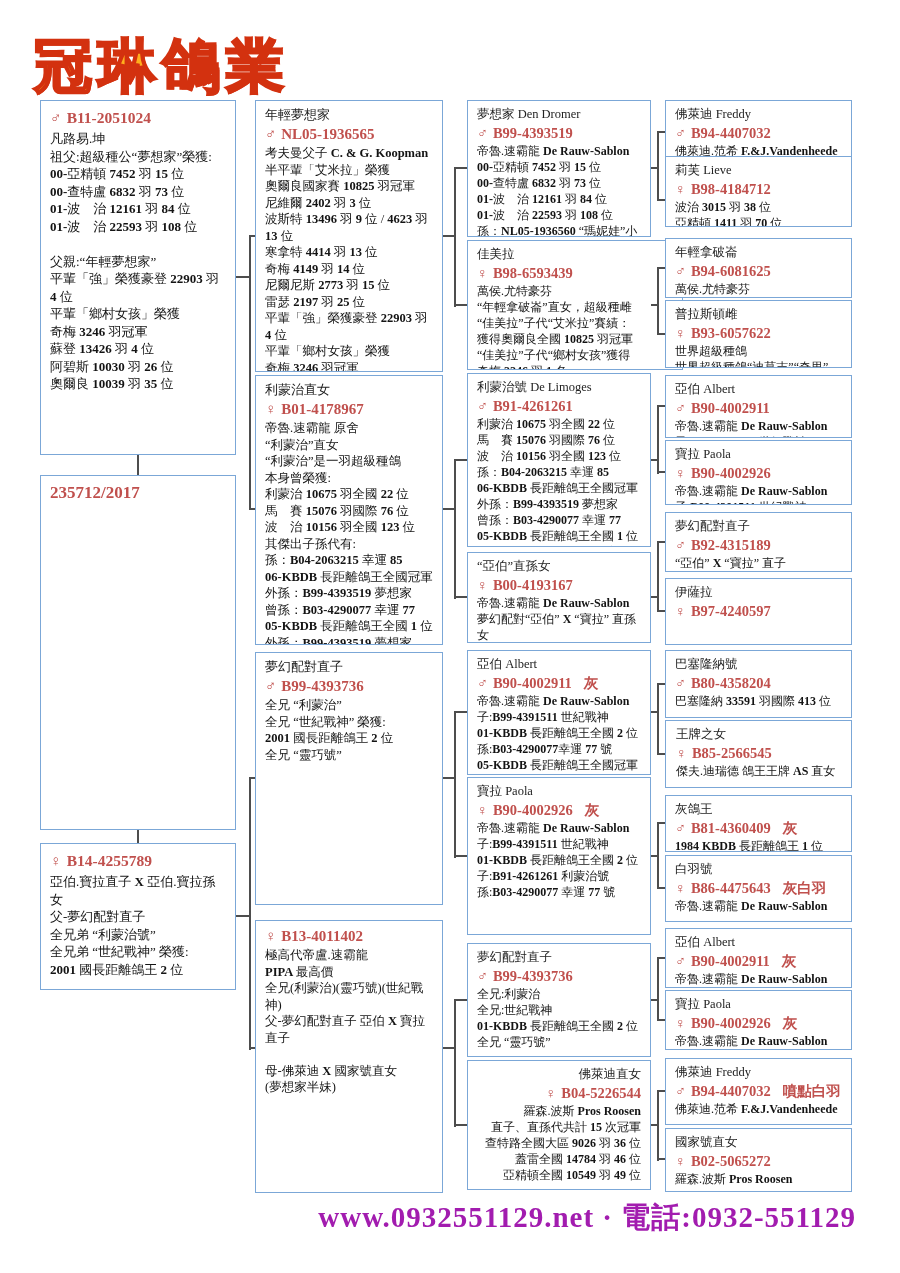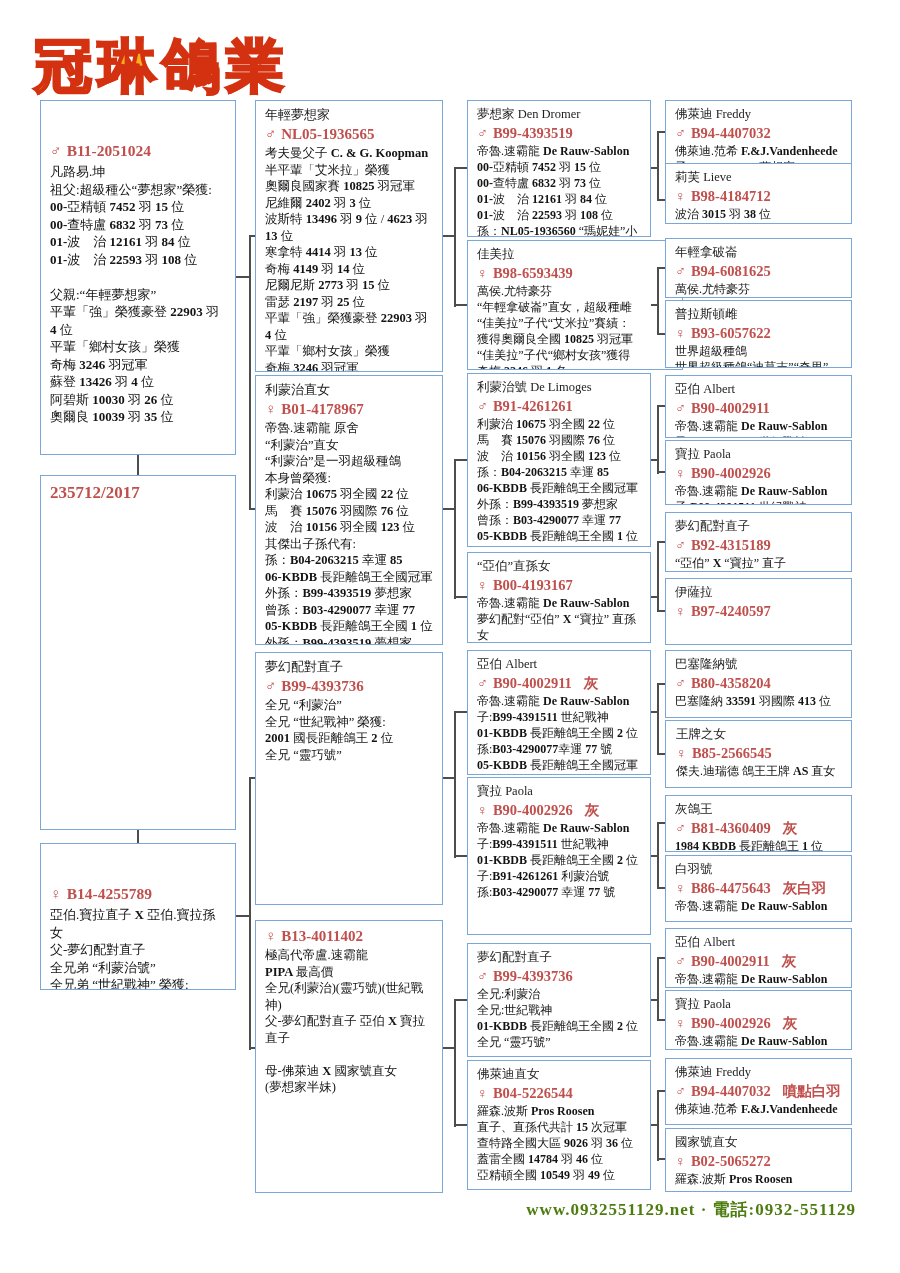--- a/index.html
+++ b/index.html
@@ -9,37 +9,37 @@
   }
   .logo{
     position:absolute;left:34px;top:28px;
     font-size:58px;font-weight:900;letter-spacing:6px;
     color:#ffaf1e;-webkit-text-stroke:2.4px #d3310f;
     text-shadow:1px 1px 0 #d3310f;
     font-family:"DejaVu Sans",sans-serif;
   }
   .footer{
     position:absolute;right:44px;top:1198px;
-    font-size:17px;font-weight:bold;color:#4d7c0f;
+    font-size:29px;font-weight:bold;color:#a21caf;
     font-family:"Liberation Serif",serif;letter-spacing:1px;
   }
   .box{
     position:absolute;box-sizing:border-box;background:#fff;
     border:1.6px solid #7ba7d7;overflow:hidden;padding:5px 9px 4px 9px;
   }
   .box-title{font-size:13px;line-height:18px;color:#222;}
   .box-ring{
     font-weight:bold;color:#c0504d;font-size:15px;line-height:21px;
     font-family:"Liberation Serif",serif;
   }
   .box-ring .sex{margin-right:5px;}
   .box-ring .suffix{margin-left:12px;}
   .box-line{font-size:12.5px;color:#141414;line-height:17px;}
   .lg .box-line{font-size:13px;line-height:17.5px;}
-  .lg .box-ring{font-size:15.5px;line-height:24px;margin-top:33px;}
+  .lg .box-ring{font-size:15.5px;line-height:24px;}
   .md .box-line{line-height:16.5px;}
   .sm .box-line{font-size:12px;line-height:16px;}
   .sm .box-title{font-size:12.5px;line-height:17px;}
   .sm .box-ring{font-size:14.5px;line-height:20px;}
   .subject .box-ring{font-size:17px;line-height:24px;}
   .connector{position:absolute;background:#4d4d4d;}
 </style>
 </head>
 <body>
 
@@ -184,36 +184,36 @@
       <div class="box-line">孫:<b>B03-4290077 </b>幸運 <b>77 </b>號</div>
     </div>
     <div class="box sm" style="left: 467px; top: 943px; width: 184px; height: 114px;">
       <div class="box-title">夢幻配對直子</div>
       <div class="box-ring"><span class="sex">♂</span>B99-4393736</div>
       <div class="box-line">全兄:利蒙治</div>
       <div class="box-line">全兄:世紀戰神</div>
       <div class="box-line"><b>01-KBDB </b>長距離鴿王全國 <b>2 </b>位</div>
       <div class="box-line">全兄 “靈巧號”</div>
     </div>
-    <div class="box sm" style="left: 467px; top: 1060px; width: 184px; height: 130px;">
+    <div class="box sm" style="left: 467px; top: 1060px; width: 184px; height: 130px; text-align: right;">
       <div class="box-title">佛萊迪直女</div>
       <div class="box-ring"><span class="sex">♀</span>B04-5226544</div>
       <div class="box-line">羅森.波斯 <b>Pros Roosen</b></div>
       <div class="box-line">直子、直孫代共計 <b>15 </b>次冠軍</div>
       <div class="box-line">查特路全國大區 <b>9026 </b>羽 <b>36 </b>位</div>
       <div class="box-line">蓋雷全國 <b>14784 </b>羽 <b>46 </b>位</div>
       <div class="box-line">亞精頓全國 <b>10549 </b>羽 <b>49 </b>位</div>
     </div>
     <div class="box sm" style="left: 665px; top: 100px; width: 187px; height: 65px;">
       <div class="box-title">佛萊迪 Freddy</div>
       <div class="box-ring"><span class="sex">♂</span>B94-4407032</div>
       <div class="box-line">佛萊迪.范希 <b>F.&amp;J.Vandenheede</b></div>
       <div class="box-line">子:<b>B99-4393519 </b>夢想家</div>
     </div>
-    <div class="box sm" style="left: 665px; top: 163px; width: 187px; height: 61px;">
+    <div class="box sm" style="left: 665px; top: 156px; width: 187px; height: 71px;">
       <div class="box-title">莉芙 Lieve</div>
       <div class="box-ring"><span class="sex">♀</span>B98-4184712</div>
       <div class="box-line">波治 <b>3015 </b>羽 <b>38 </b>位</div>
       <div class="box-line">亞精頓 <b>1411 </b>羽 <b>70 </b>位</div>
     </div>
     <div class="box sm" style="left: 665px; top: 238px; width: 187px; height: 60px;">
       <div class="box-title">年輕拿破崙</div>
       <div class="box-ring"><span class="sex">♂</span>B94-6081625</div>
       <div class="box-line">萬侯.尤特豪芬</div>
       <div class="box-line">“力量小姐”之子</div>

